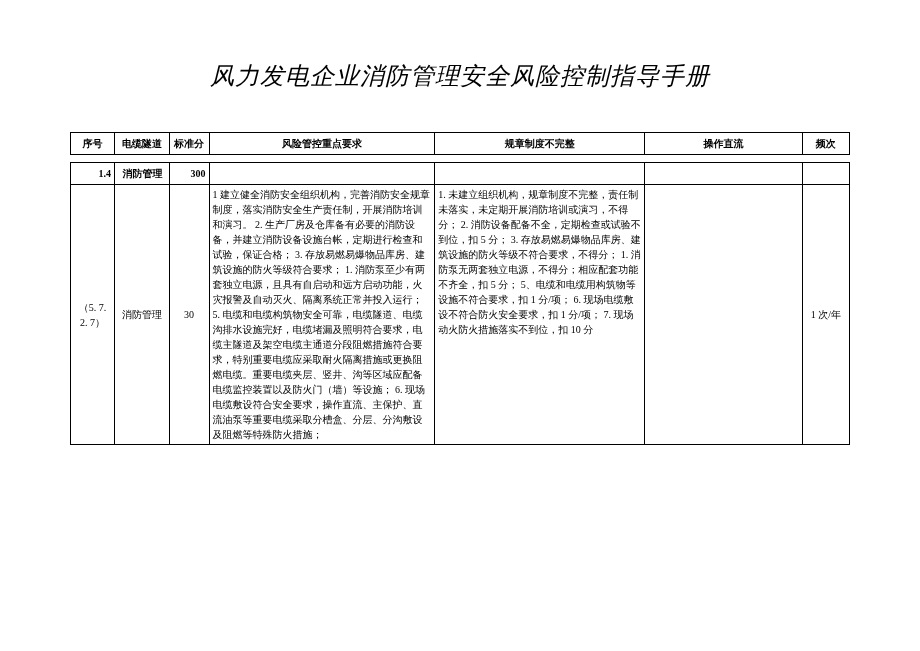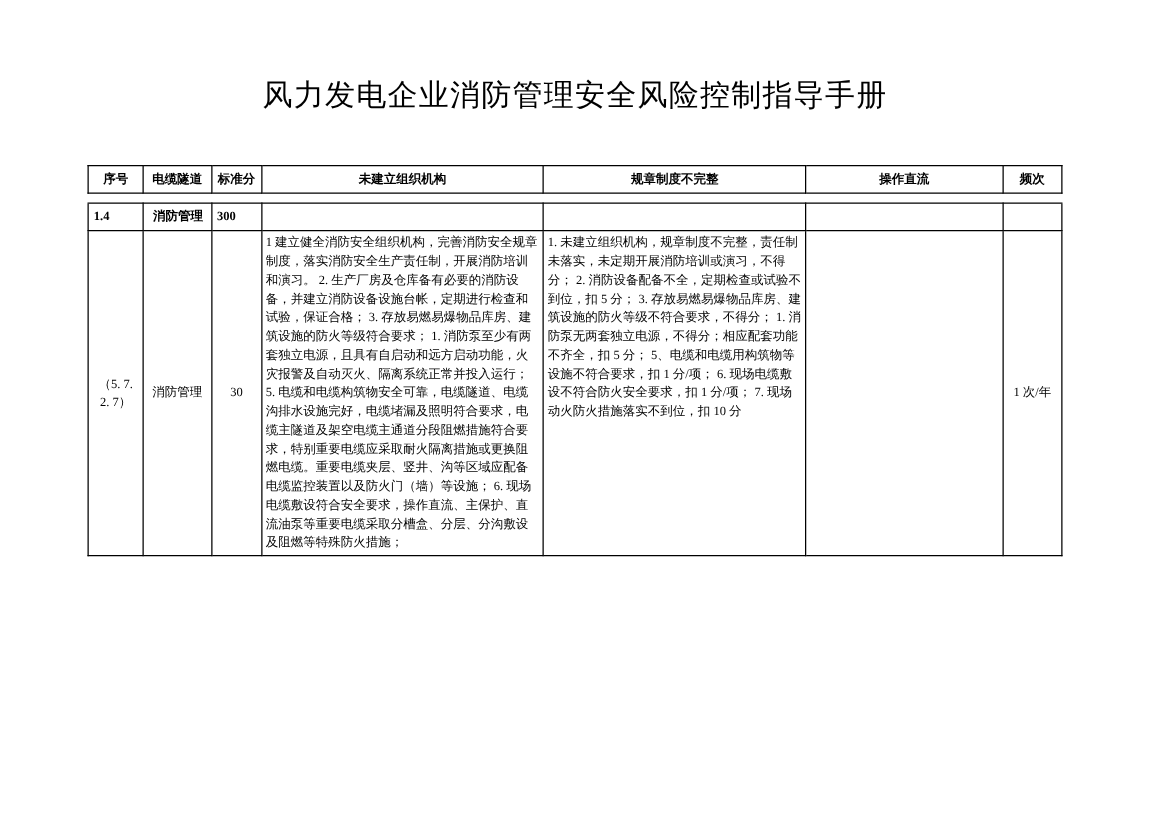--- a/index.html
+++ b/index.html
@@ -18,20 +18,21 @@
     .page {
       padding: 60px 70px 20px 70px;
     }
     .title {
       text-align: center;
       font-size: 24px;
       font-weight: normal;
       margin-bottom: 40px;
       color: #000;
       letter-spacing: 1px;
+      font-style: italic;
     }
     table {
       border-collapse: collapse;
       width: 100%;
       table-layout: fixed;
     }
     th, td {
       border: 1px solid #000;
       font-size: 10px;
       color: #000;
@@ -57,21 +58,21 @@
       height: 8px;
       padding: 0;
     }
     .center { text-align: center; }
     .section-row td {
       font-weight: bold;
       text-align: center;
       padding-left: 4px;
     }
     .section-row td.center {
-      text-align: left;
+      text-align: right;
     }
     .content-cell {
       vertical-align: top;
       text-align: left;
       padding: 2px 3px;
     }
   </style>
 </head>
 <body>
 
@@ -86,21 +87,21 @@
       <col class="col-req">
       <col class="col-eval">
       <col class="col-basis">
       <col class="col-freq">
     </colgroup>
     <thead>
       <tr>
         <th>序号</th>
         <th>电缆隧道</th>
         <th>标准分</th>
-        <th>未建立组织机构</th>
+        <th>风险管控重点要求</th>
         <th>规章制度不完整</th>
         <th>操作直流</th>
         <th>频次</th>
       </tr>
     </thead>
     <tbody>
       <tr class="gap-row">
         <td colspan="7"></td>
       </tr>
       <tr class="section-row">

